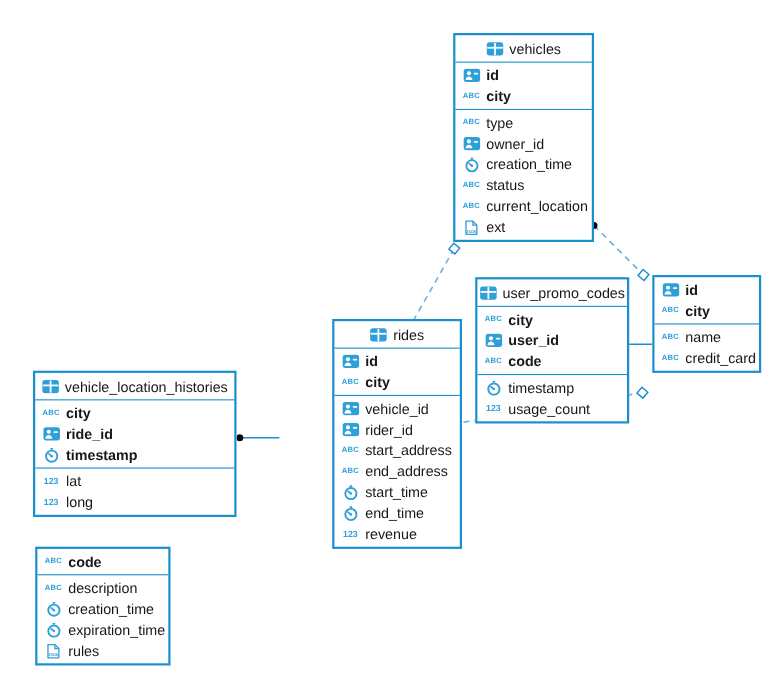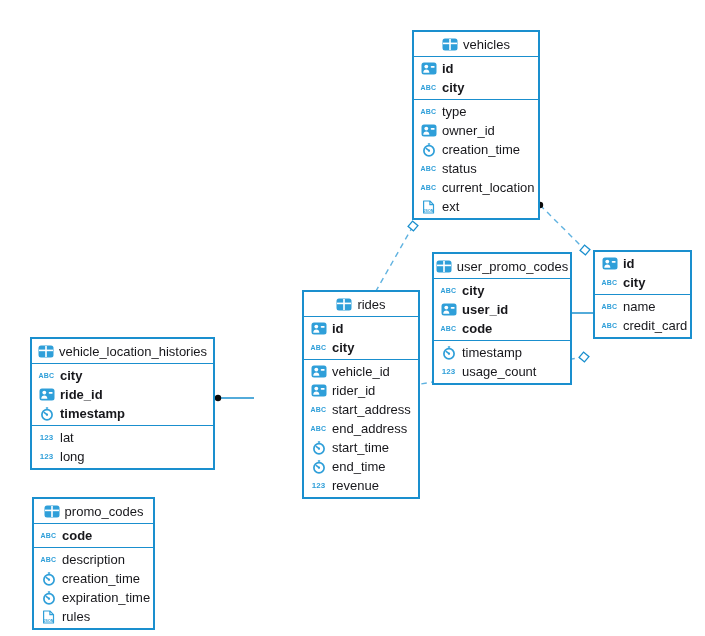--- a/index.html
+++ b/index.html
@@ -363,30 +363,20 @@
         </div>
         <div class="row">
           <span class="ic">
             <span class="ic-123">123</span>
           </span>
           <span class="lbl">long</span>
         </div>
       </div>
     </div>
     <div class="tbl" style="left: 32px; top: 497px; width: 123px;">
-      <div class="hdr">
-        <span class="ic" style="width:16px;flex:0 0 16px;">
-          <svg width="16" height="13" viewBox="0 0 16 13">
-            <rect x="0.5" y="0.5" width="15" height="12" rx="2.5" fill="#2f9fd9"></rect>
-            <rect x="7.2" y="1" width="1.6" height="11" fill="#fff"></rect>
-            <rect x="1" y="4.6" width="14" height="1.6" fill="#fff"></rect>
-          </svg>
-        </span>
-        <span class="lbl">promo_codes</span>
-      </div>
       <div class="sec pk">
         <div class="row">
           <span class="ic">
             <span class="ic-abc">ABC</span>
           </span>
           <span class="lbl">code</span>
         </div>
       </div>
       <div class="sec">
         <div class="row">

